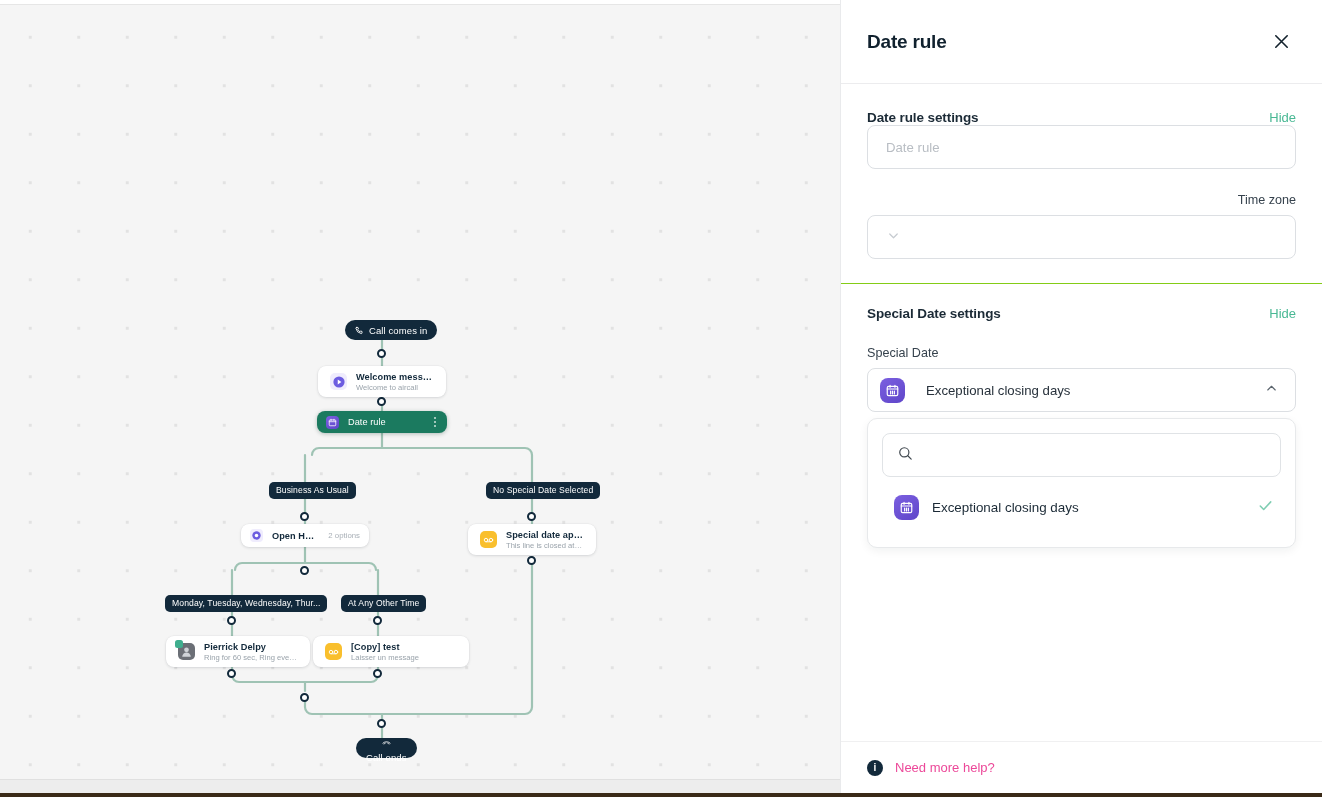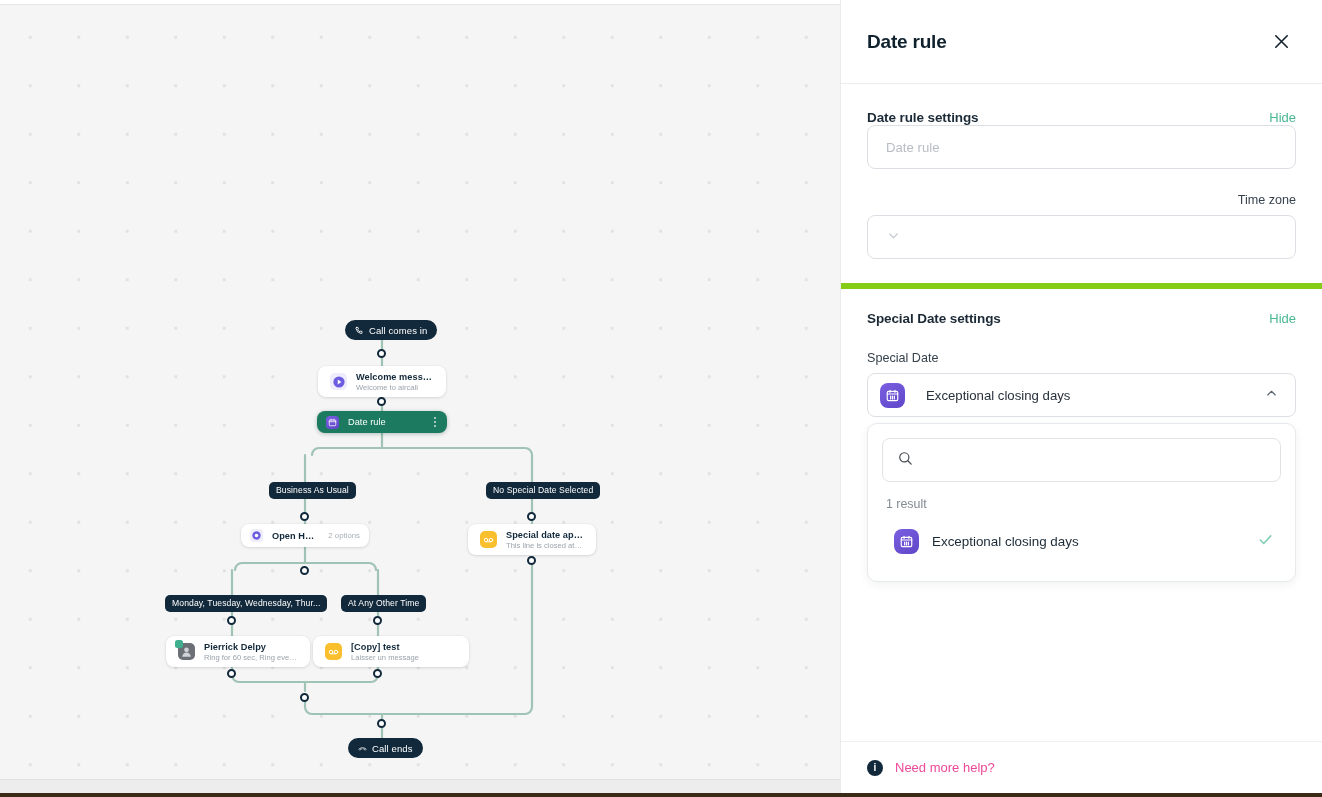--- a/index.html
+++ b/index.html
@@ -93,21 +93,21 @@
   }
   #panel-title { font-size: 19px; font-weight: 700; color: #10212e; letter-spacing: -.2px; }
   #close-btn {
     width: 30px; height: 30px; display: flex; align-items: center; justify-content: center;
     cursor: pointer; background: none; border: none;
   }
 
   #panel-body { flex: 1; overflow: hidden; }
 
   .section { padding: 26px 26px 24px 26px; }
-  .section.divided { border-bottom: 6px solid #84cc16; }
+  .section.divided { border-bottom: 1px solid #84cc16; }
   .sec-head { display: flex; align-items: baseline; justify-content: space-between; }
   .sec-title { font-size: 13.5px; font-weight: 600; color: #1b2a36; letter-spacing: -.1px; }
   .hide-link { font-size: 13px; color: #49b894; cursor: pointer; font-weight: 500; }
 
   .field-label { font-size: 12.6px; color: #36424d; margin: 25px 0 8px 0; }
   .field-label.tight { margin-top: 24px; text-align: right; }
 
   .input-box {
     height: 44px; border: 1px solid #dcdfe3; border-radius: 8px;
     display: flex; align-items: center; padding: 0 18px;
@@ -297,21 +297,21 @@
             <circle cx="14.5" cy="11" r="3.2"></circle>
             <path d="M5.5 14.2h9"></path>
         </svg>
       </span>
       <span class="txt">
         <span class="t1">[Copy] test</span>
         <span class="t2">Laisser un message</span>
       </span>
     </div>
 
-    <div class="pill" style="left:348px; top:733px;">
+    <div class="pill" style="left:356px; top:733px;flex-direction:column;">
       <span>
         <svg width="9" height="9" viewBox="0 0 16 16" fill="none" stroke="#ffffff" stroke-width="1.6" stroke-linecap="round">
           <path d="M1.6 9.2a9 9 0 0 1 12.8 0"></path>
             <path d="M4 10.8l1.6-1.6M12 10.8l-1.6-1.6"></path>
         </svg>
       </span>
       <span>Call ends</span>
     </div>
   </div>
 
@@ -378,21 +378,20 @@
           <div class="dd-search">
             <span>
               <svg width="17" height="17" viewBox="0 0 20 20" fill="none" stroke="#40484f" stroke-width="1.4" stroke-linecap="round">
                 <circle cx="8.6" cy="8.6" r="5.4"></circle>
                   <path d="M12.7 12.7l4 4"></path>
               </svg>
             </span>
             <input type="text" placeholder="" style="">
           </div>
 
-          <div class="dd-count">1 result</div>
 
           <div class="dd-item">
             <span class="sel-icon" style="margin-right:0;">
               <svg width="15" height="15" viewBox="0 0 16 16" fill="none" stroke="#ffffff" stroke-width="1.25">
                 <rect x="2.4" y="3.6" width="11.2" height="9.8" rx="1.5"></rect>
                 <path d="M2.4 6.4h11.2M5.4 2.4v2.2M10.6 2.4v2.2M6 8.6v3M8 8.6v3M10 8.6v3" stroke-linecap="round"></path>
               </svg>
             </span>
             <span class="lbl">Exceptional closing days</span>
             <span>

